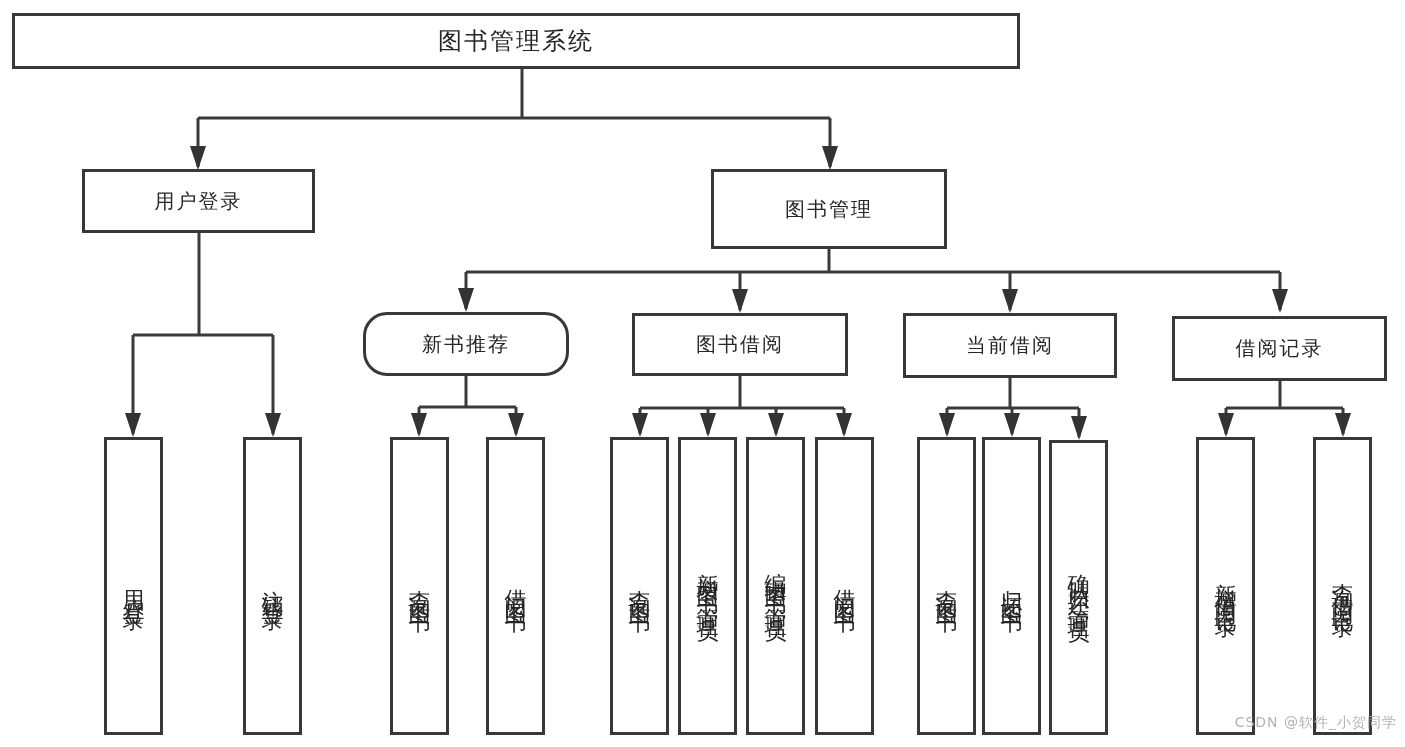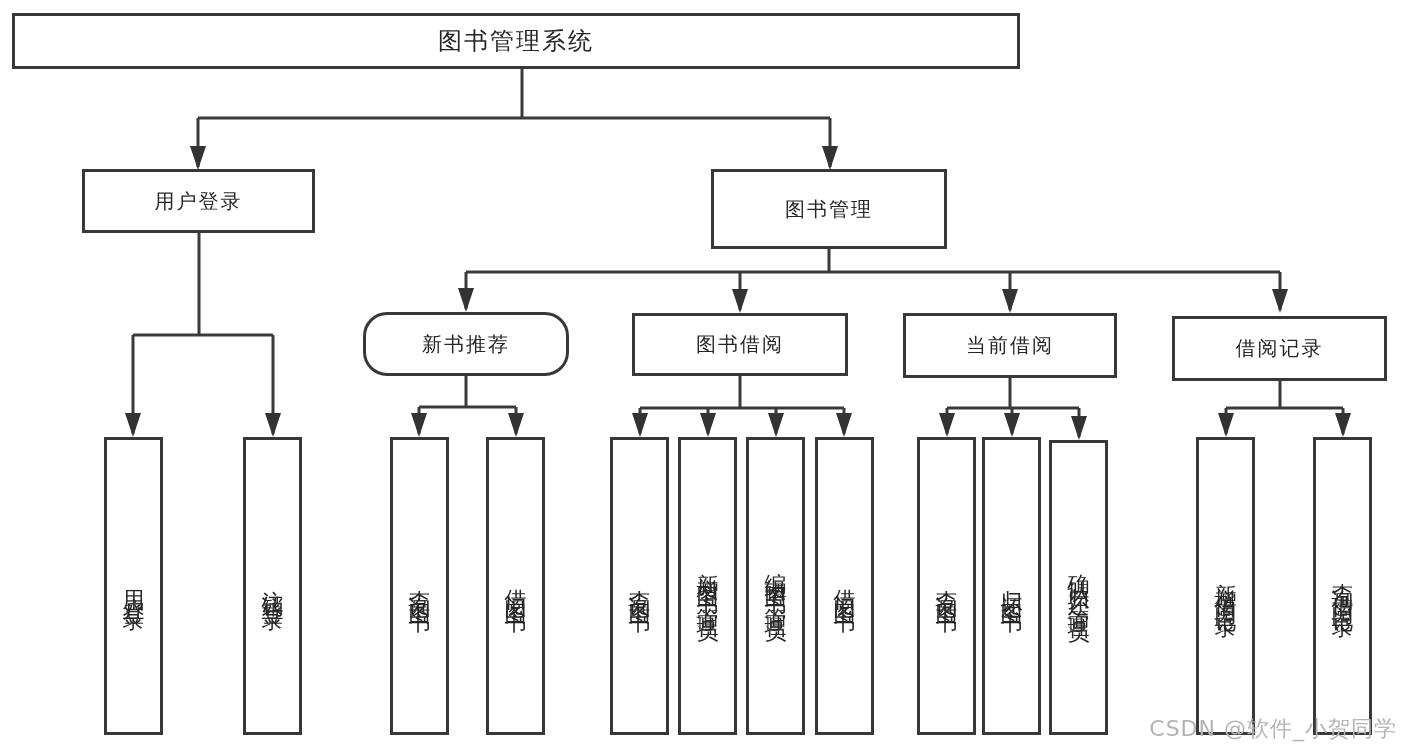--- a/index.html
+++ b/index.html
@@ -54,21 +54,21 @@
     text-orientation: mixed;
     font-size: 22px;
     letter-spacing: 7px;
     line-height: 1;
     white-space: nowrap;
   }
   .watermark {
     position: absolute;
     right: 8px;
     top: 714px;
-    font-size: 22px;
+    font-size: 14px;
     letter-spacing: 1px;
     color: #b7b2b2;
     white-space: nowrap;
   }
 </style>
 </head>
 <body>
 
 <div id="canvas">
 

